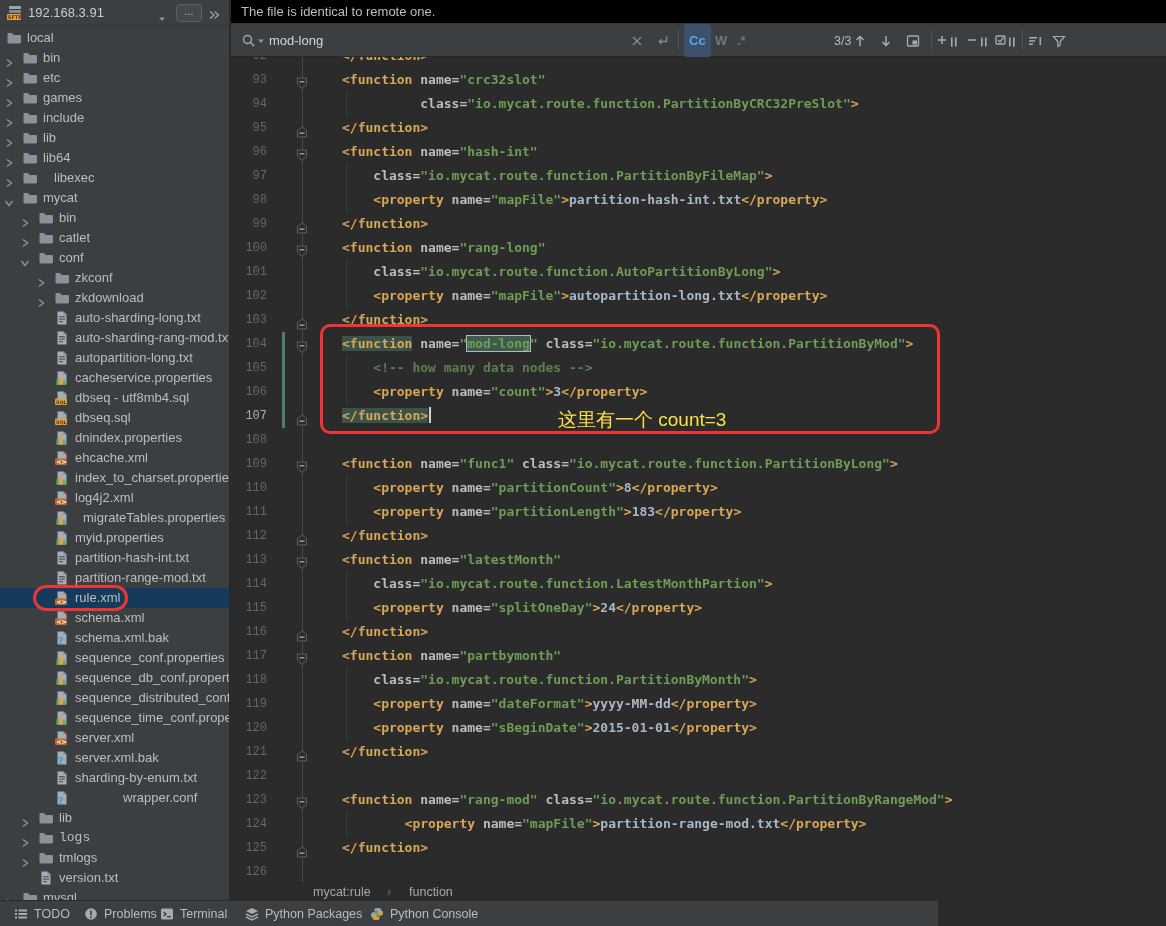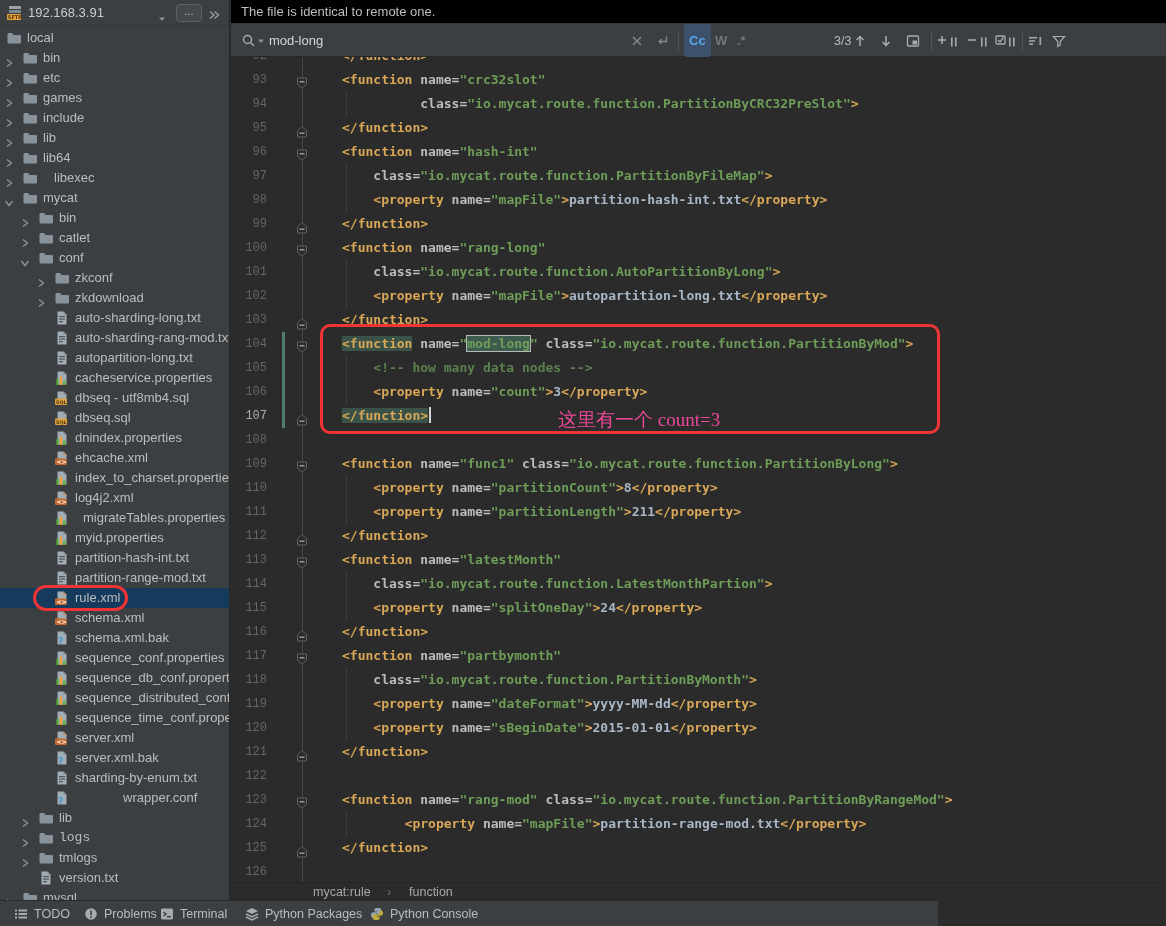--- a/index.html
+++ b/index.html
@@ -60,22 +60,22 @@
   .tok-attr { color:#BDBDBD; }
   .tok-value { color:#6E9D58; }
   .tok-search { color:#6E9D58; background:#3D5C4E; box-shadow:0 0 0 1px #B8B8B8; }
   .tok-text { color:#A9B7C6; }
   .tok-comment { color:#5C8050; }
   .tok-plain { color:#A9B7C6; }
   .tok-caret { display:inline-block; width:2px; height:16px; background:#D2D4D6;
                vertical-align:middle; margin-left:1px; margin-top:-3px; }
   .anno-box { position:absolute; left:89px; top:267px; width:620px; height:110px;
               border:3px solid #EE3434; border-radius:10px; pointer-events:none; }
-  .anno-text { position:absolute; left:327px; top:350px; font-size:19px; color:#ec4899;
-               font-family:Liberation Serif, serif; pointer-events:none; }
+  .anno-text { position:absolute; left:327px; top:350px; font-size:19px; color:#fde047;
+               font-family:Liberation Sans, sans-serif; pointer-events:none; }
 
   
   .breadcrumbs { position:absolute; left:0; top:882px; right:0; height:18px; background:#2B2B2B;
                  border-top:1px solid #252525; line-height:18px; }
   .bc-item { position:absolute; top:0; font-size:12.5px; color:#A4A8AB; }
   .bc-sep { position:absolute; top:0; font-size:12.5px; color:#6F7375; }
   .statusbar { position:absolute; left:0; top:900px; width:938px; height:26px;
                background:#3C3F41; border-top:1px solid #2B2B2B; }
   .st-item { position:absolute; top:0; height:26px; display:flex; align-items:center; gap:6px; }
   .st-label { font-size:12.5px; color:#B8BCBF; }
@@ -726,21 +726,21 @@
             <span class="ctext"><span class="tok-tag">&lt;function </span><span class="tok-attr">name=</span><span class="tok-value">"func1"</span><span class="tok-plain"> </span><span class="tok-attr">class=</span><span class="tok-value">"io.mycat.route.function.PartitionByLong"</span><span class="tok-tag">&gt;</span></span>
           </div>
           <div class="crow">
             <span class="lnum">110</span>
             <div class="iguide"></div>
             <span class="ctext"><span class="tok-plain">    </span><span class="tok-tag">&lt;property </span><span class="tok-attr">name=</span><span class="tok-value">"partitionCount"</span><span class="tok-tag">&gt;</span><span class="tok-text">8</span><span class="tok-tag">&lt;/property&gt;</span></span>
           </div>
           <div class="crow">
             <span class="lnum">111</span>
             <div class="iguide"></div>
-            <span class="ctext"><span class="tok-plain">    </span><span class="tok-tag">&lt;property </span><span class="tok-attr">name=</span><span class="tok-value">"partitionLength"</span><span class="tok-tag">&gt;</span><span class="tok-text">211</span><span class="tok-tag">&lt;/property&gt;</span></span>
+            <span class="ctext"><span class="tok-plain">    </span><span class="tok-tag">&lt;property </span><span class="tok-attr">name=</span><span class="tok-value">"partitionLength"</span><span class="tok-tag">&gt;</span><span class="tok-text">183</span><span class="tok-tag">&lt;/property&gt;</span></span>
           </div>
           <div class="crow">
             <span class="lnum">112</span>
             <span class="fmark"><svg width="12" height="13" viewBox="0 0 12 13">
                 <path d="M1.5 12 H10.5 V6 L6 1.5 L1.5 6 Z" fill="#2B2B2B" stroke="#606365" stroke-width="1"></path>
                 <line x1="3.5" y1="8.2" x2="8.5" y2="8.2" stroke="#A3A6A8" stroke-width="1.3"></line>
               </svg></span>
             <span class="ctext"><span class="tok-tag">&lt;/function&gt;</span></span>
           </div>
           <div class="crow">

